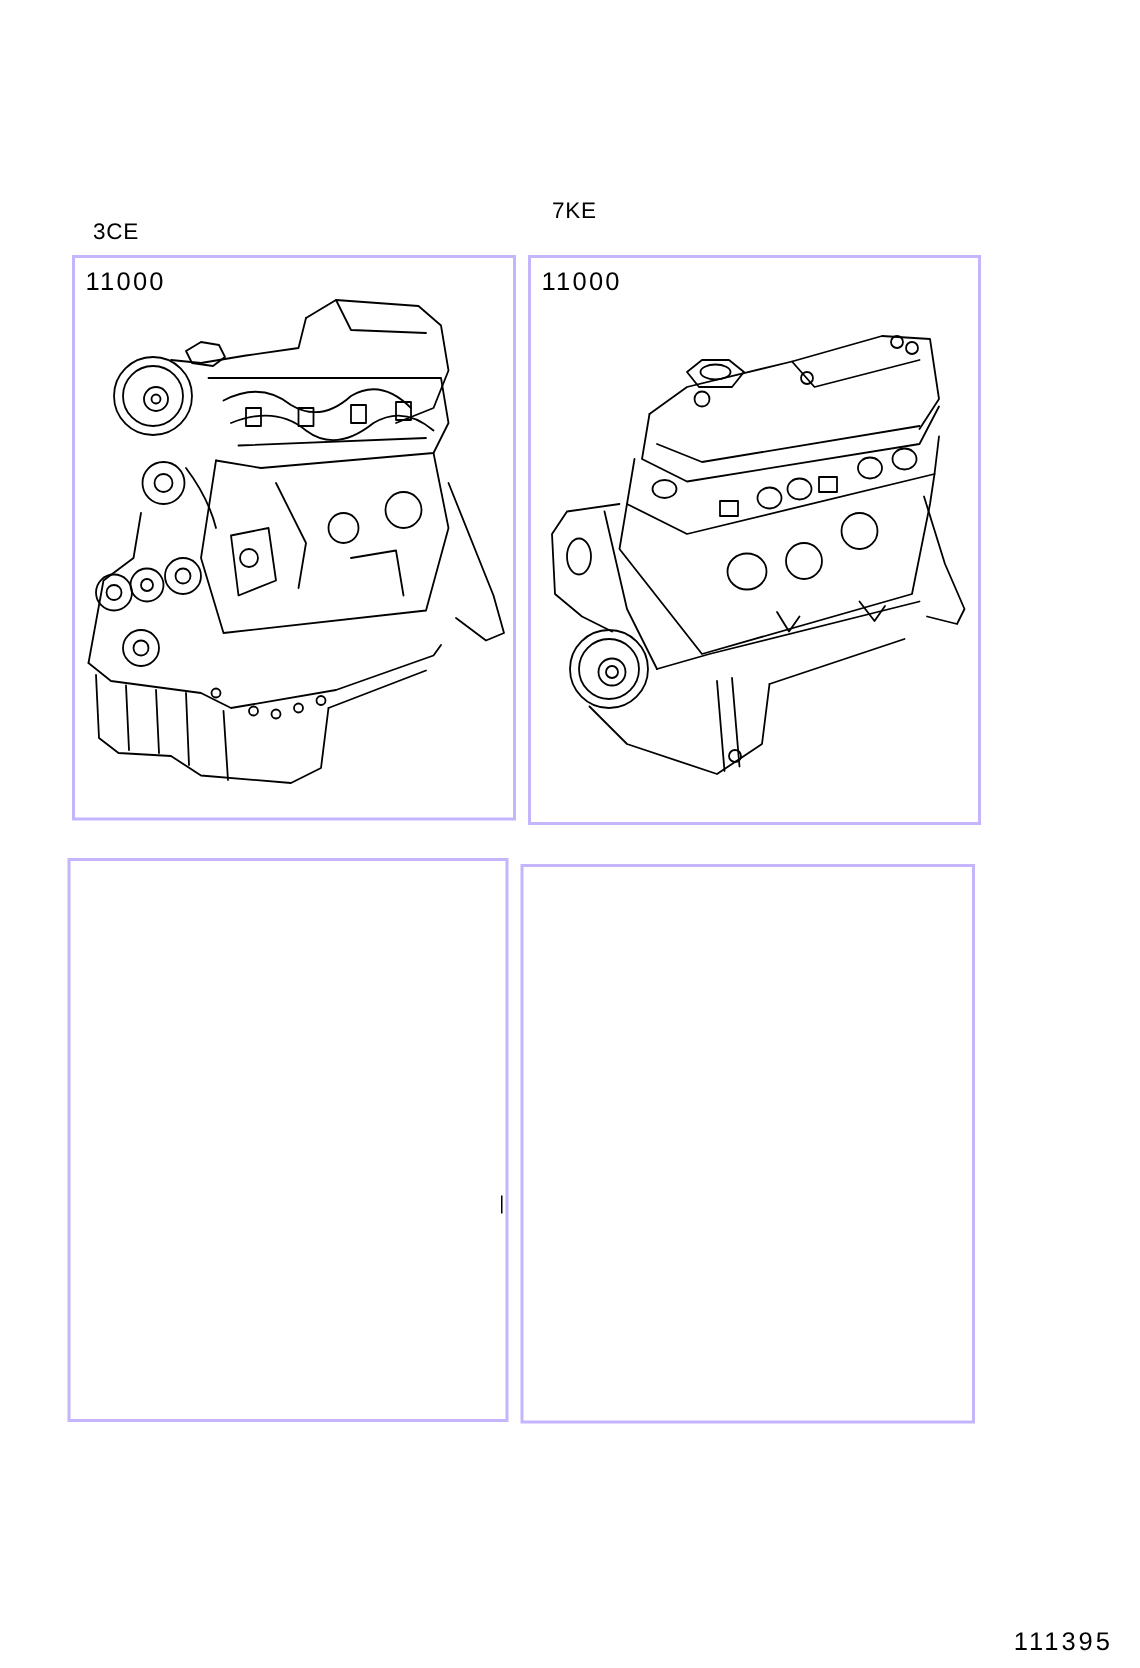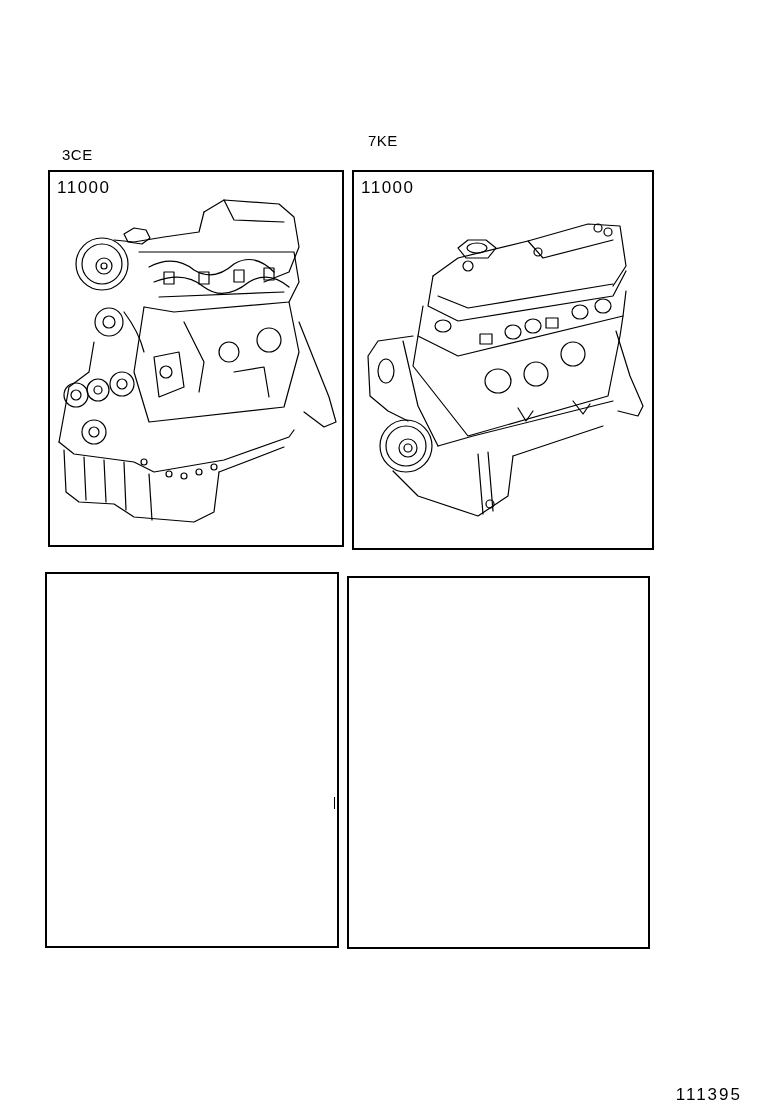--- a/index.html
+++ b/index.html
@@ -1,19 +1,19 @@
 <!DOCTYPE html>
 <html><head>
 <meta charset="utf-8">
 <style>
   html, body { margin:0; padding:0; background:#ffffff; }
   body { width:760px; height:1112px; position:relative; overflow:hidden;
          font-family:"Liberation Sans", "DejaVu Sans", sans-serif; color:#000; }
   .model-label { position:absolute; font-size:15px; font-weight:400; letter-spacing:0.5px; }
-  .panel { position:absolute; border:2px solid #000000; box-sizing:border-box; background:#fff; }
+  .panel { position:absolute; border:2px solid #c4b5fd; box-sizing:border-box; background:#fff; }
   .part-no { position:absolute; left:7px; top:6px; font-size:17px; letter-spacing:1.5px; }
   .illus { position:absolute; }
   .page-id { position:absolute; right:18px; bottom:7px; font-size:17px; letter-spacing:2px; }
   svg { display:block; }
   svg * { fill:none; stroke:#000; stroke-width:1.2; stroke-linejoin:round; stroke-linecap:round; }
   .stray-mark { position:absolute; left:334px; top:797px; width:1px; height:12px; background:#000; }
 </style>
 </head>
 <body>
 

